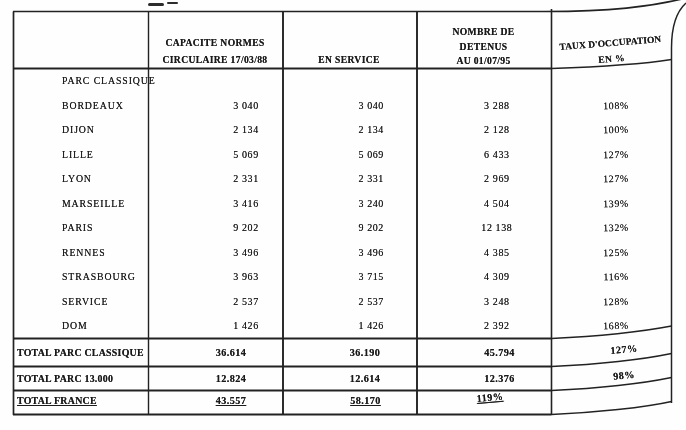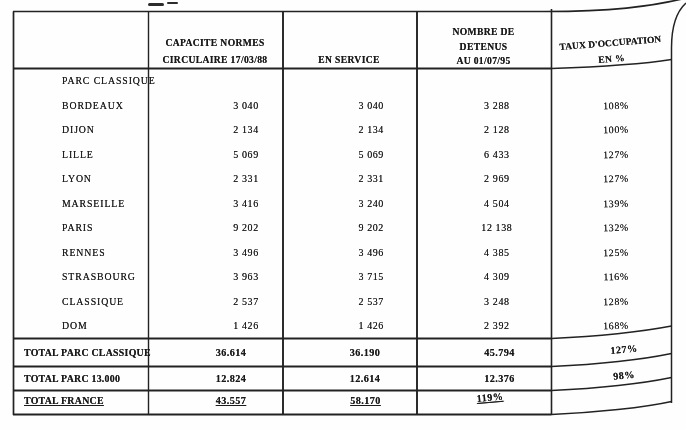--- a/index.html
+++ b/index.html
@@ -26,21 +26,21 @@
   
   .brow{height:24.5px;align-items:center;margin-left:44px;}
   .label{font-size:9.8px;letter-spacing:.9px;padding-left:5px;white-space:nowrap;}
   .num{text-align:center;font-size:10px;letter-spacing:.6px;}
   .pct{transform:rotate(-1.6deg);}
   
   .trow{align-items:center;font-weight:bold;}
   .trow1{height:28.5px;}
   .trow2{height:24px;}
   .trow3{height:20px;text-decoration:underline;}
-  .tlabel{font-size:9.9px;letter-spacing:.25px;padding-left:11px;white-space:nowrap;}
+  .tlabel{font-size:9.9px;letter-spacing:.25px;padding-left:4px;white-space:nowrap;}
   .tnum{text-align:center;font-size:10.2px;letter-spacing:.4px;padding-left:32px;}
   .tpct{transform:rotate(-5deg);padding-left:26px;margin-top:-4px;}
 </style>
 </head>
 <body>
 
 <div class="page">
 
   <div class="artifact" style="left:148px;top:3px;width:16px;height:2.5px;"></div>
   <div class="artifact" style="left:167px;top:2px;width:11px;height:2px;"></div>
@@ -154,21 +154,21 @@
       <div class="c5 num pct">125%</div>
     </div>
     <div class="row brow">
       <div class="c1 label">STRASBOURG</div>
       <div class="c2 num">3 963</div>
       <div class="c3 num">3 715</div>
       <div class="c4 num">4 309</div>
       <div class="c5 num pct">116%</div>
     </div>
     <div class="row brow">
-      <div class="c1 label">CLASSIQUE</div>
+      <div class="c1 label">SERVICE</div>
       <div class="c2 num">2 537</div>
       <div class="c3 num">2 537</div>
       <div class="c4 num">3 248</div>
       <div class="c5 num pct">128%</div>
     </div>
     <div class="row brow">
       <div class="c1 label">DOM</div>
       <div class="c2 num">1 426</div>
       <div class="c3 num">1 426</div>
       <div class="c4 num">2 392</div>

